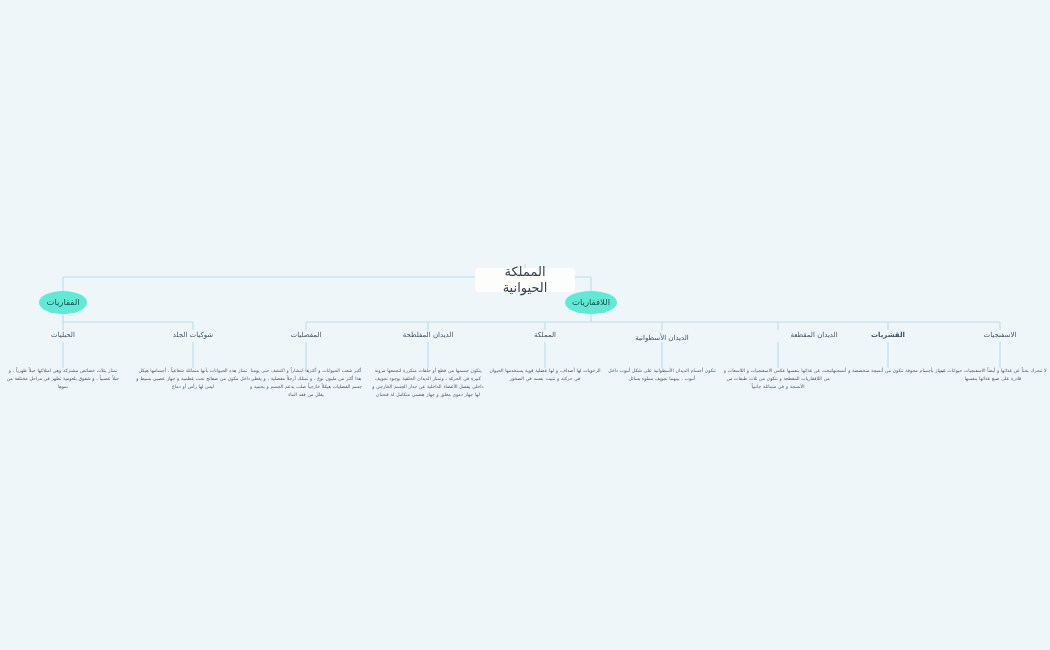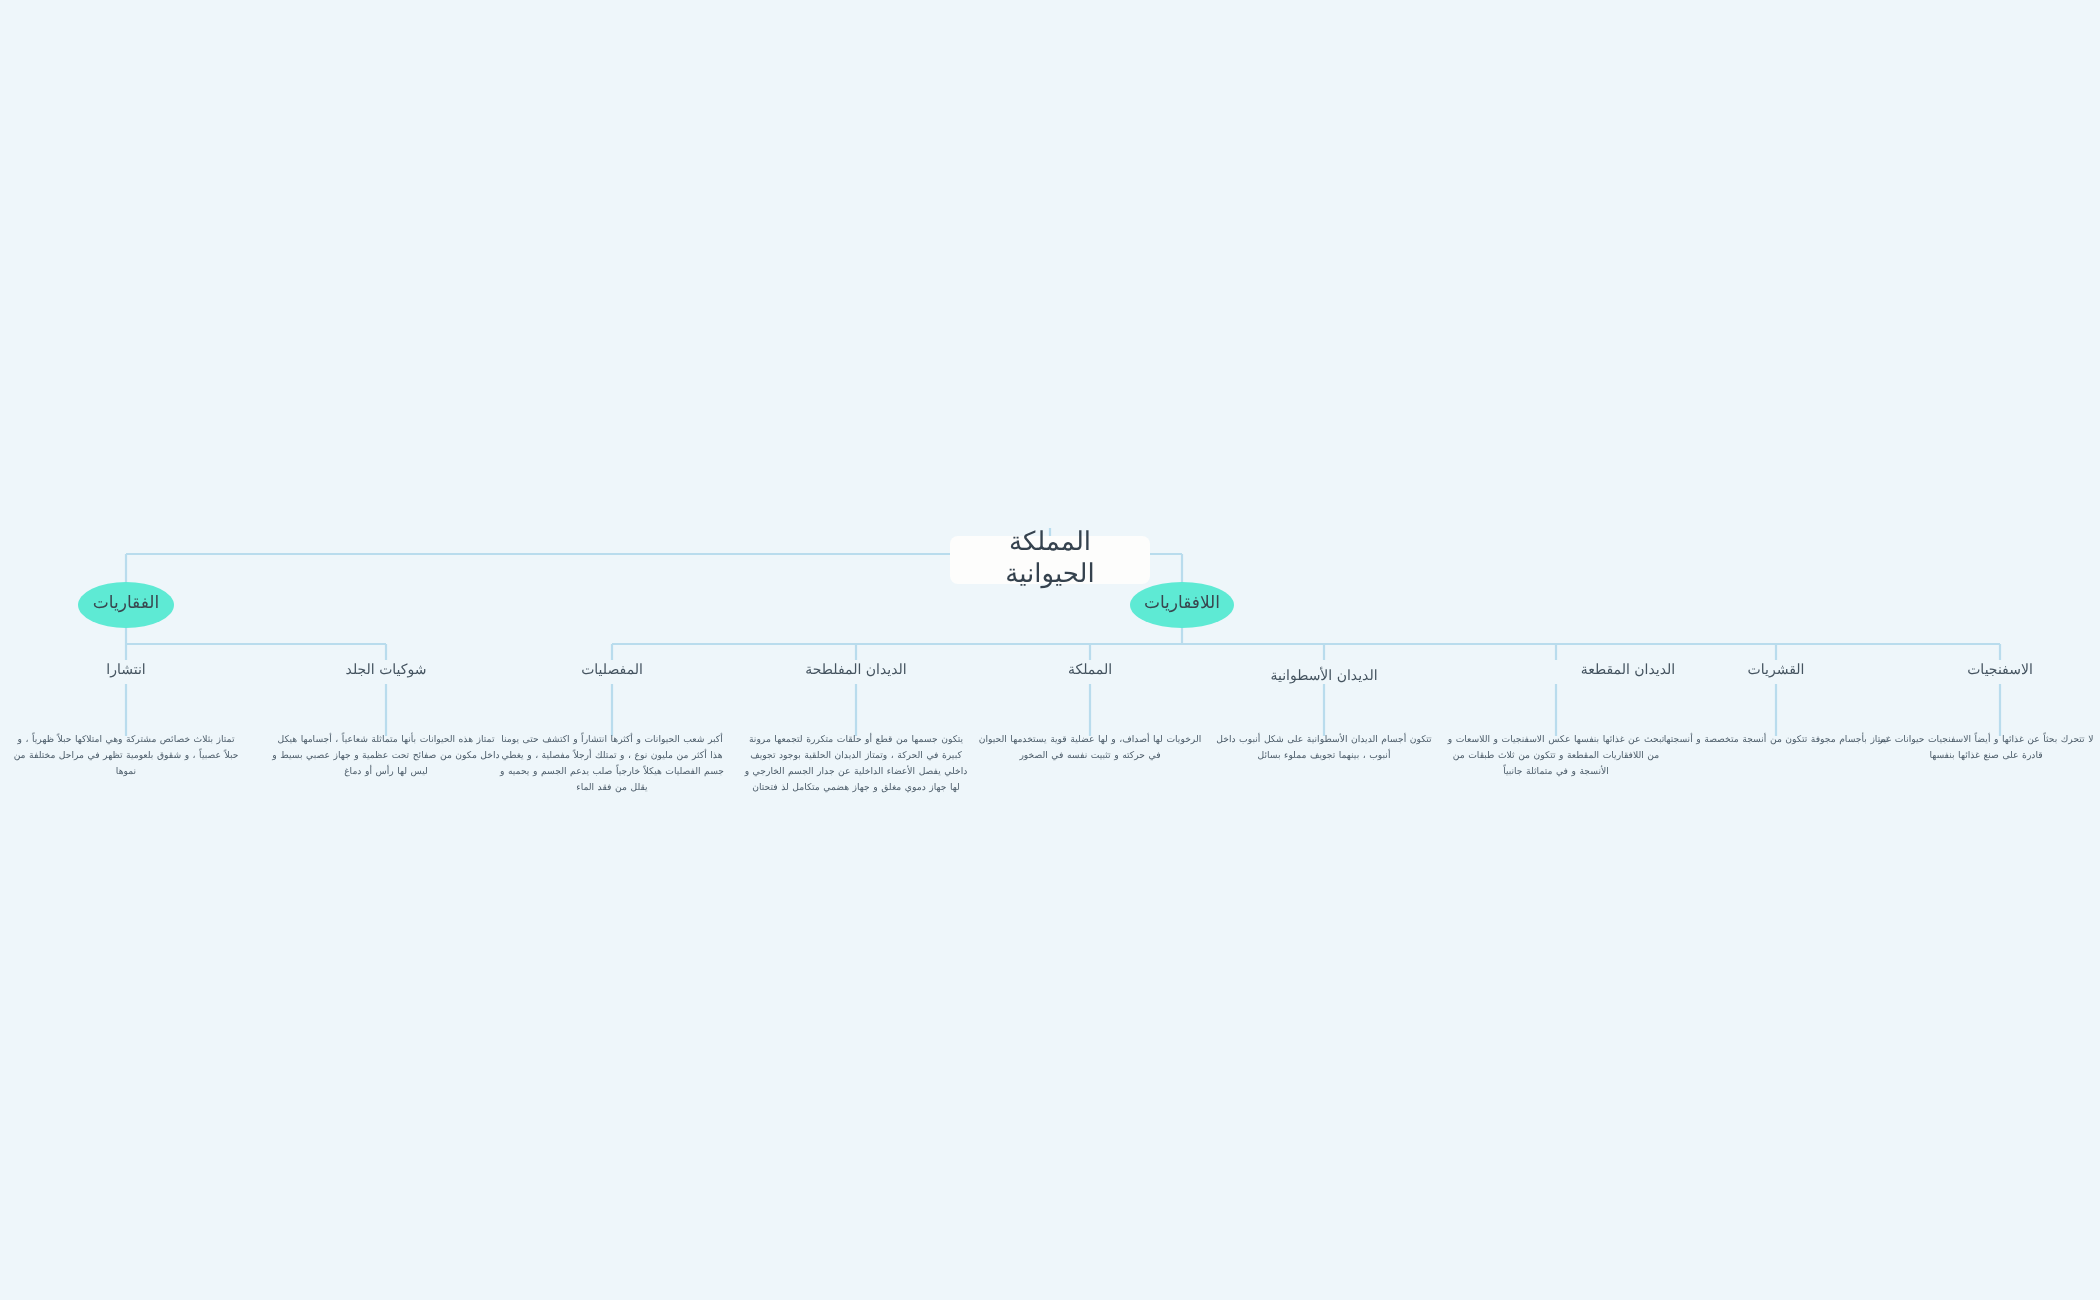--- a/index.html
+++ b/index.html
@@ -129,41 +129,41 @@
 
   <div class="node node-branch" style="left:39px; top:291px; width:48px; height:23px;">
     <span>الفقاريات</span>
   </div>
 
   <div class="node node-branch" style="left:565px; top:291px; width:52px; height:23px;">
     <span>اللافقاريات</span>
   </div>
 
   <div class="node node-leaf" style="left:23px; top:329px; width:80px; height:13px;">
-    <span>انتشارا</span>
+    <span>الحبليات</span>
   </div>
   <div class="node node-leaf" style="left:153px; top:329px; width:80px; height:13px;">
     <span>شوكيات الجلد</span>
   </div>
   <div class="node node-leaf" style="left:266px; top:329px; width:80px; height:13px;text-align:right;">
     <span>المفصليات</span>
   </div>
   <div class="node node-leaf" style="left:383px; top:329px; width:90px; height:13px;">
     <span>الديدان المفلطحة</span>
   </div>
   <div class="node node-leaf" style="left:505px; top:329px; width:80px; height:13px;">
     <span>المملكة</span>
   </div>
   <div class="node node-leaf" style="left:617px; top:329px; width:90px; height:13px;align-items:flex-end;">
     <span>الديدان الأسطوانية</span>
   </div>
   <div class="node node-leaf" style="left:769px; top:329px; width:90px; height:13px;">
     <span>الديدان المقطعة</span>
   </div>
-  <div class="node node-leaf" style="left:848px; top:329px; width:80px; height:13px;">
+  <div class="node node-leaf" style="left:848px; top:329px; width:80px; height:13px;font-weight:bold;">
     <span>القشريات</span>
   </div>
   <div class="node node-leaf" style="left:960px; top:329px; width:80px; height:13px;">
     <span>الاسفنجيات</span>
   </div>
 
   <div class="node node-desc" style="left:6px; top:367px; width:114px; height:60px;">
     <span>تمتاز بثلاث خصائص مشتركة وهي امتلاكها حبلاً ظهرياً ، و حبلاً عصبياً ، و شقوق بلعومية تظهر في مراحل مختلفة من نموها</span>
   </div>
   <div class="node node-desc" style="left:136px; top:367px; width:114px; height:60px;">

